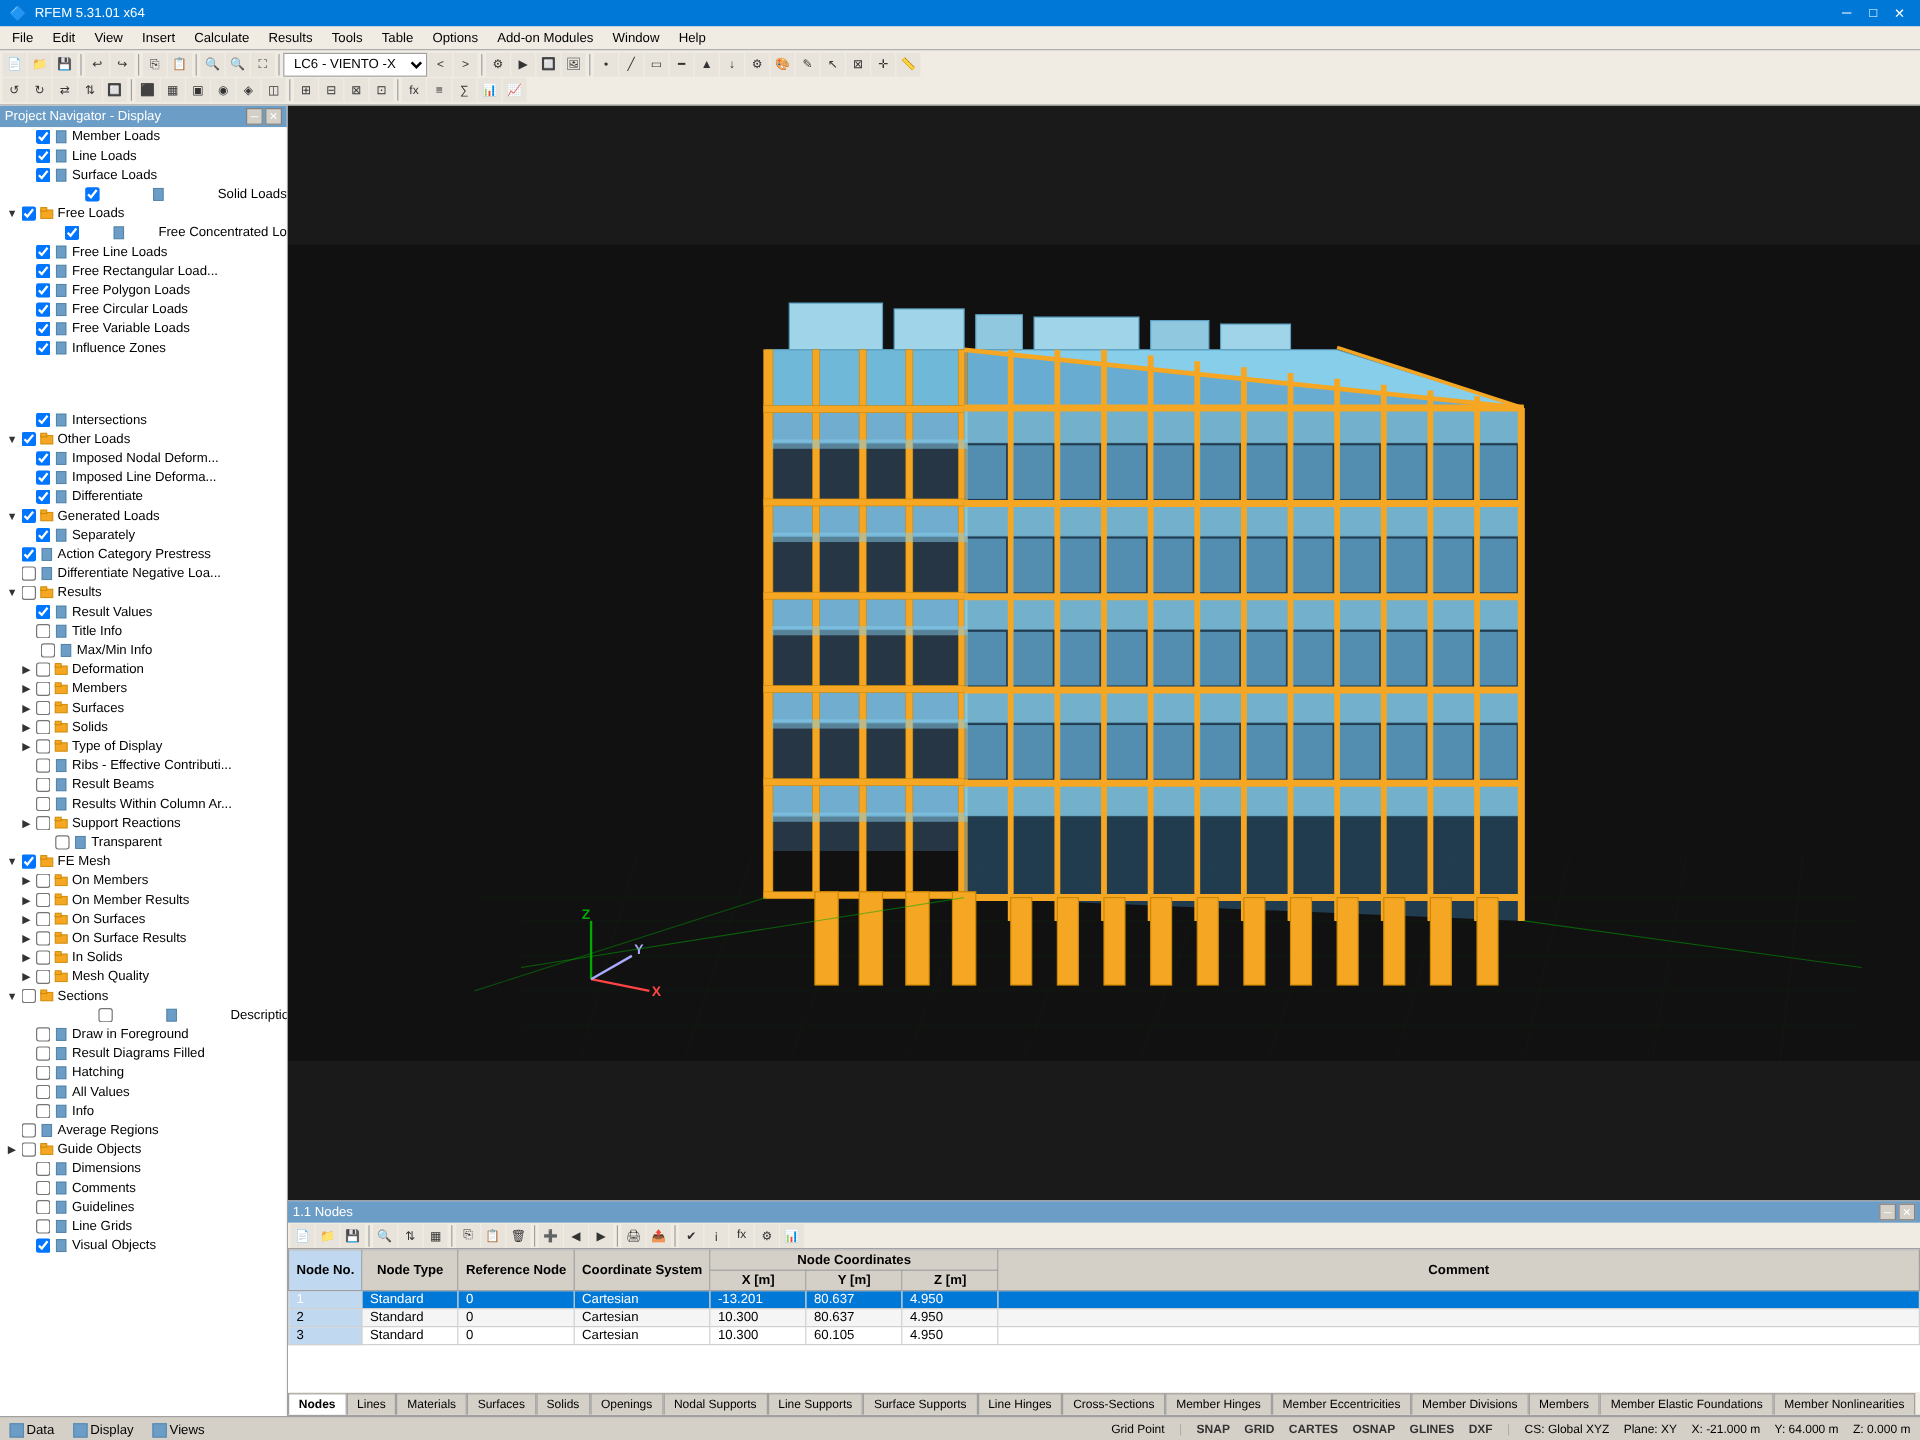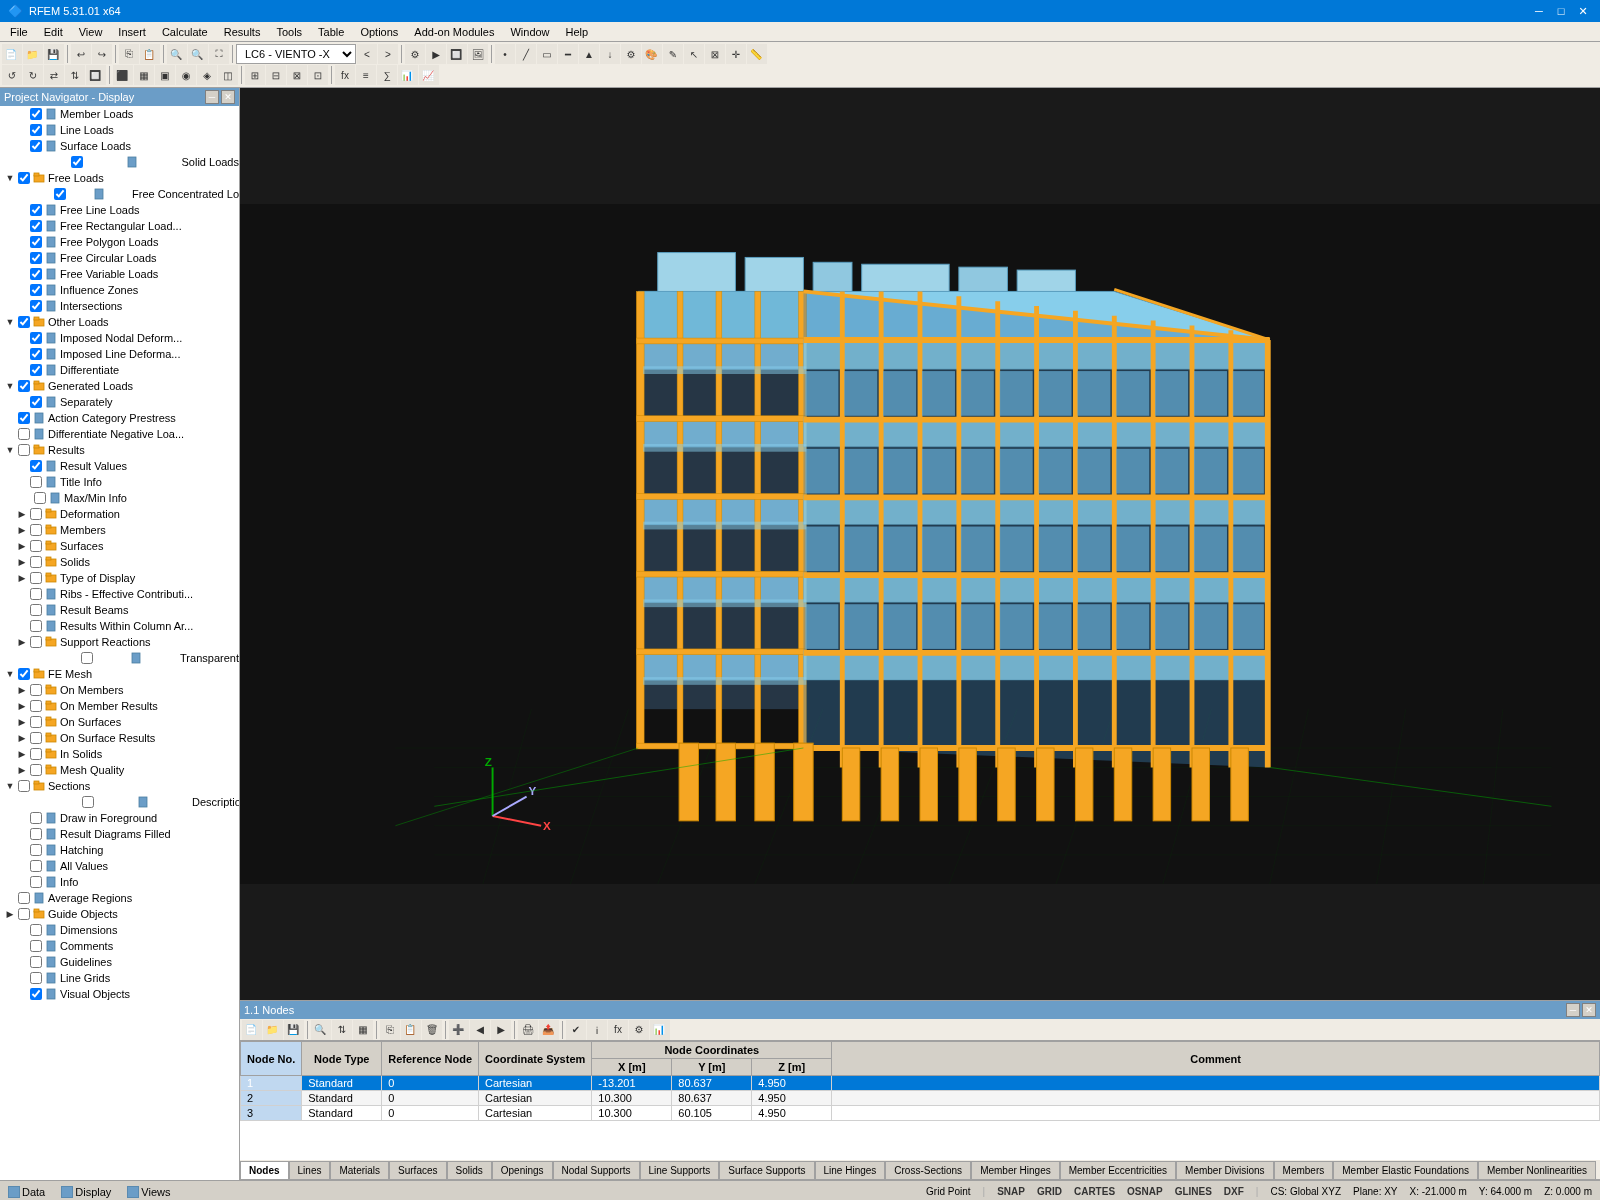--- a/index.html
+++ b/index.html
@@ -297,21 +297,21 @@
         <div class="tree-item" style="padding-left: 16px;">
           <span class="tree-toggle"></span>
           <input type="checkbox" class="tree-checkbox" checked="" style="">
           <span class="tree-icon">
             <svg width="12" height="12" viewBox="0 0 12 12">
               <rect x="2" y="1" width="8" height="10" fill="#6b9dc7" stroke="#4a7da0" stroke-width="0.8"></rect>
             </svg>
           </span>
           <span class="tree-label">Influence Zones</span>
         </div>
-        <div class="tree-item" style="padding-left: 16px;">
+        <div class="tree-item" style="padding-left: 16px; margin-top: 44px;">
           <span class="tree-toggle"></span>
           <input type="checkbox" class="tree-checkbox" checked="" style="">
           <span class="tree-icon">
             <svg width="12" height="12" viewBox="0 0 12 12">
               <rect x="2" y="1" width="8" height="10" fill="#6b9dc7" stroke="#4a7da0" stroke-width="0.8"></rect>
             </svg>
           </span>
           <span class="tree-label">Intersections</span>
         </div>
         <div class="tree-item" style="padding-left: 4px;">
@@ -526,21 +526,21 @@
           <span class="tree-toggle">▶</span>
           <input type="checkbox" class="tree-checkbox" style="">
           <span class="tree-icon">
             <svg width="12" height="12" viewBox="0 0 12 12">
               <rect x="1" y="3" width="10" height="7" fill="#f5a623" stroke="#cc8800" stroke-width="0.8"></rect>
               <rect x="1" y="1" width="5" height="3" fill="#f5a623" stroke="#cc8800" stroke-width="0.8"></rect>
             </svg>
           </span>
           <span class="tree-label">Support Reactions</span>
         </div>
-        <div class="tree-item" style="padding-left: 32px; justify-content: space-between;">
+        <div class="tree-item" style="padding-left: 32px;">
           <span class="tree-toggle"></span>
           <input type="checkbox" class="tree-checkbox" style="">
           <span class="tree-icon">
             <svg width="12" height="12" viewBox="0 0 12 12">
               <rect x="2" y="1" width="8" height="10" fill="#6b9dc7" stroke="#4a7da0" stroke-width="0.8"></rect>
             </svg>
           </span>
           <span class="tree-label">Transparent</span>
         </div>
         <div class="tree-item" style="padding-left: 4px;">

